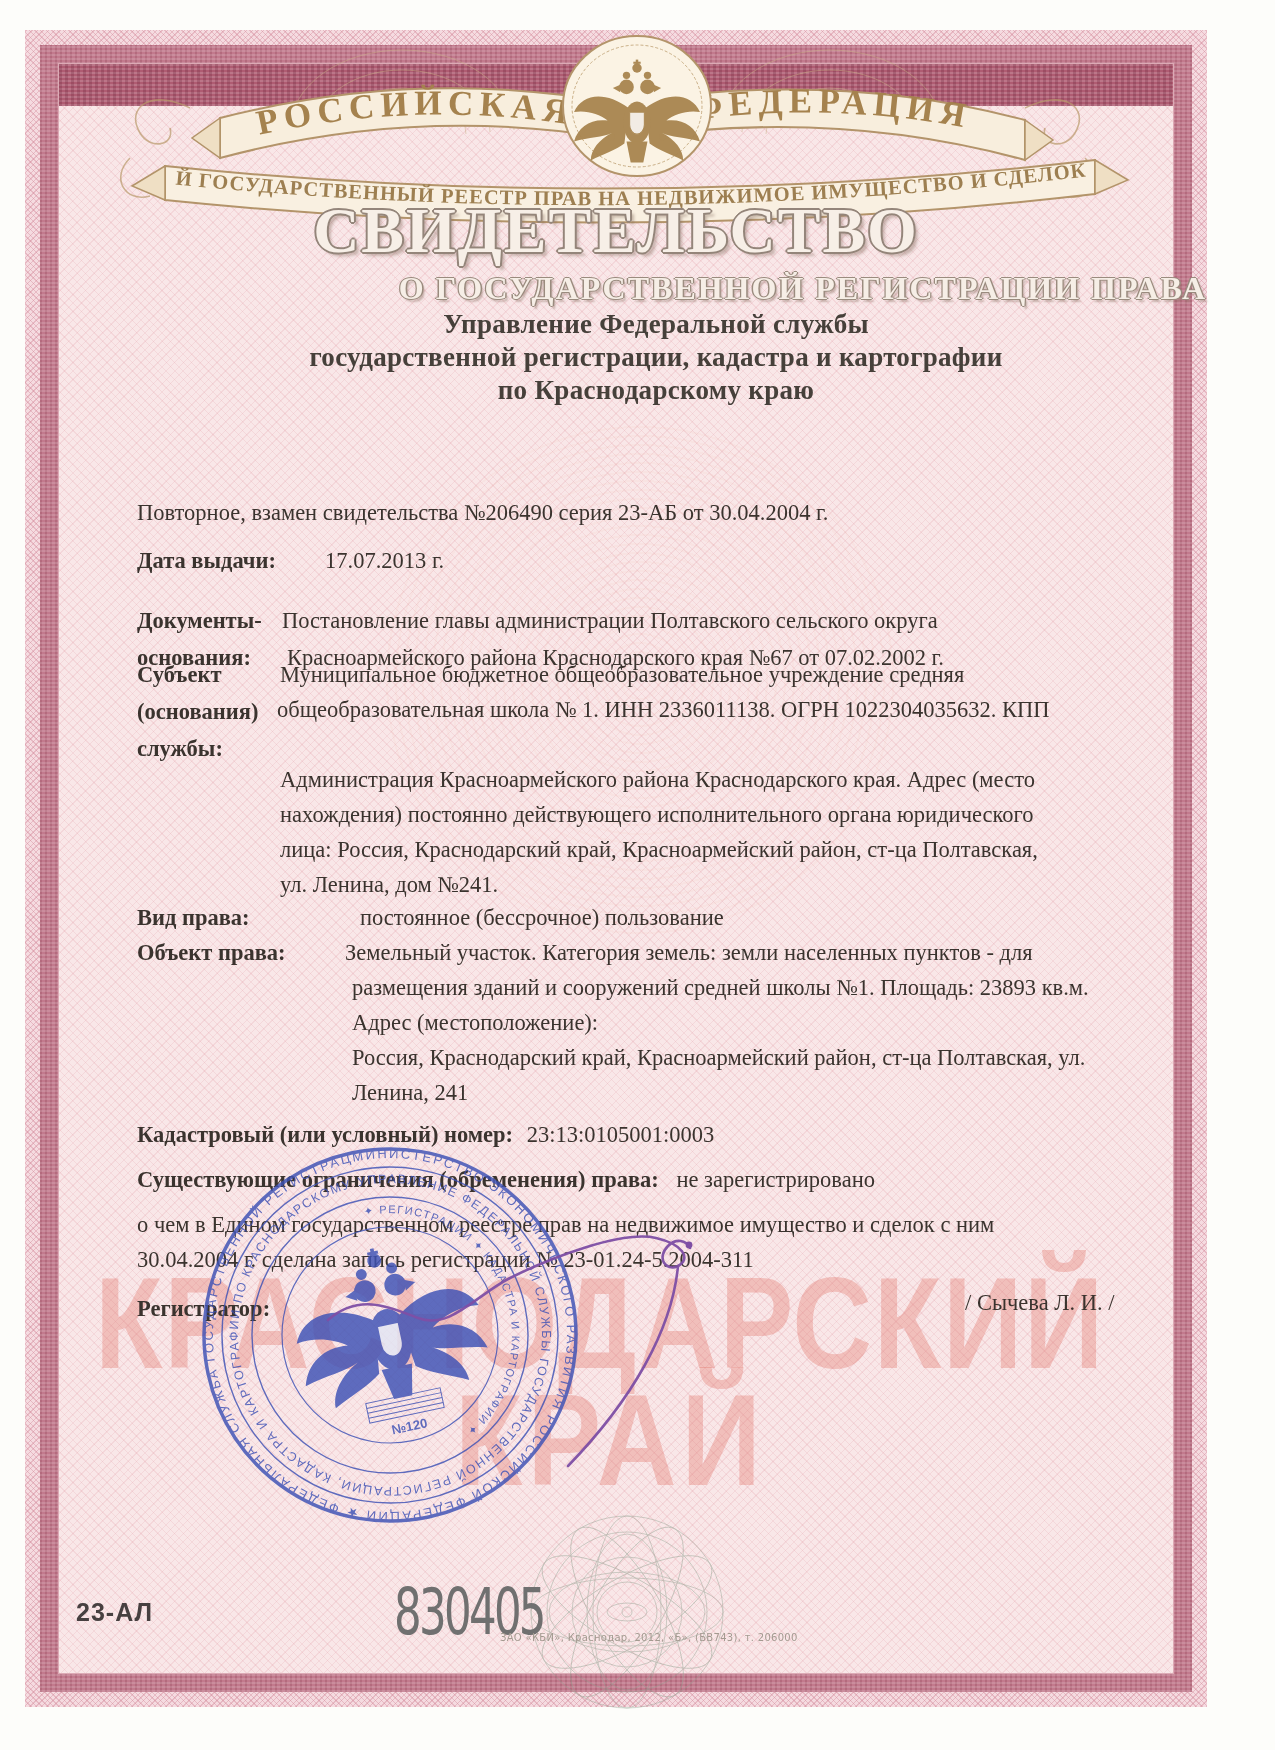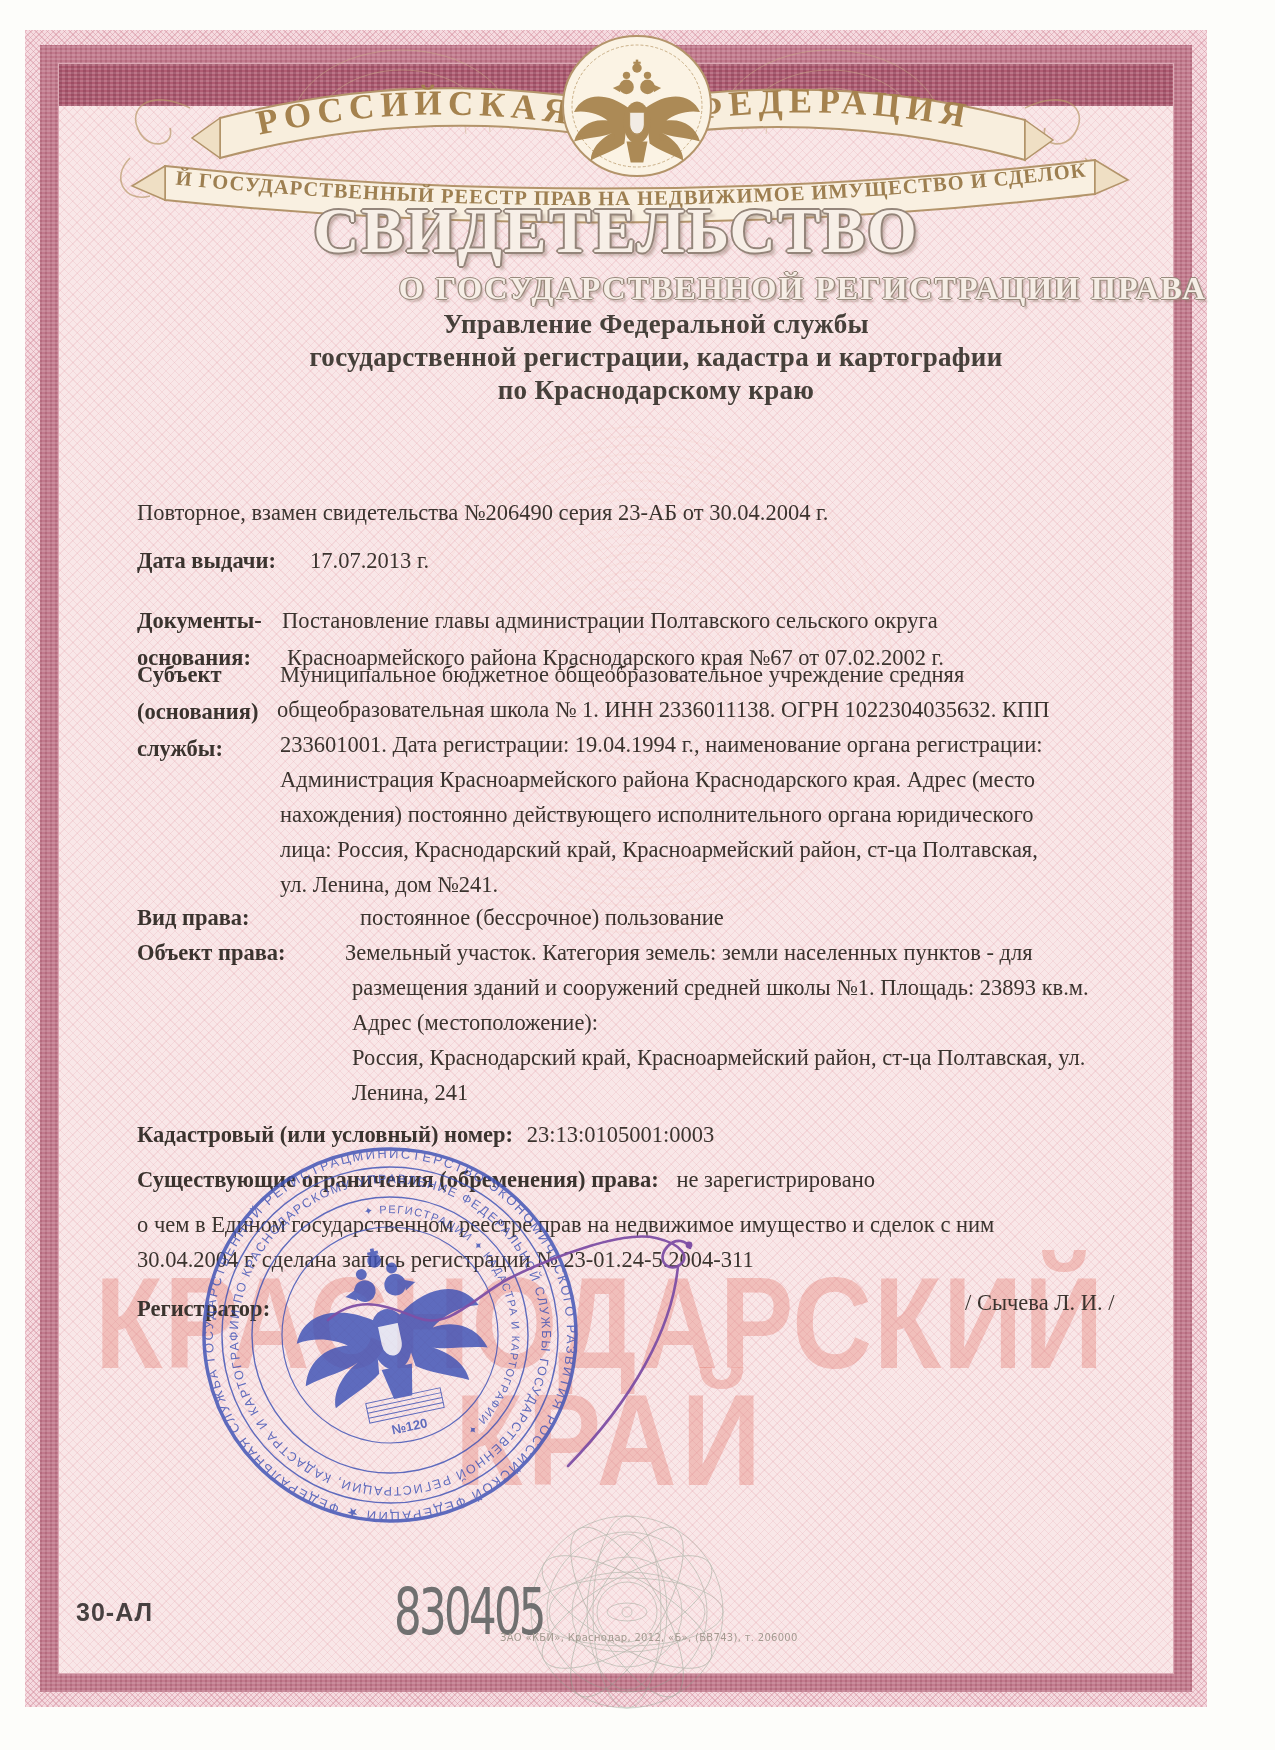--- a/index.html
+++ b/index.html
@@ -184,33 +184,32 @@
   <div class="subtitle">О ГОСУДАРСТВЕННОЙ РЕГИСТРАЦИИ ПРАВА</div>
   <div class="authority">
     <div>Управление Федеральной службы</div>
     <div>государственной регистрации, кадастра и картографии</div>
     <div>по Краснодарскому краю</div>
   </div>
 
   <div class="t" style="left:137px;top:500px;">Повторное, взамен свидетельства №206490 серия 23-АБ от 30.04.2004 г.</div>
 
   <div class="t b" style="left:137px;top:548px;">Дата выдачи:</div>
-  <div class="t" style="left:310px;top:548px;">17.07.2013 г.</div>
+  <div class="t" style="left:325px;top:548px;">17.07.2013 г.</div>
 
   <div class="t b" style="left:137px;top:608px;">Документы-</div>
   <div class="t b" style="left:137px;top:645px;">основания:</div>
   <div class="t" style="left:282px;top:608px;">Постановление главы администрации Полтавского сельского округа</div>
   <div class="t" style="left:287px;top:645px;">Красноармейского района Краснодарского края №67 от 07.02.2002 г.</div>
 
   <div class="t b" style="left:137px;top:662px;margin-top:0;">Субъект</div>
   <div class="t b" style="left:137px;top:699px;">(основания)</div>
   <div class="t b" style="left:137px;top:736px;">службы:</div>
   <div class="t" style="left:280px;top:662px;">Муниципальное бюджетное общеобразовательное учреждение средняя</div>
   <div class="t" style="left:277px;top:697px;">общеобразовательная школа № 1. ИНН 2336011138. ОГРН 1022304035632. КПП</div>
-  <div class="t" style="left:280px;top:732px;">233601001. Дата регистрации: 19.04.1994 г., наименование органа регистрации:</div>
   <div class="t" style="left:280px;top:767px;">Администрация Красноармейского района Краснодарского края. Адрес (место</div>
   <div class="t" style="left:280px;top:802px;">нахождения) постоянно действующего исполнительного органа юридического</div>
   <div class="t" style="left:280px;top:837px;">лица: Россия, Краснодарский край, Красноармейский район, ст-ца Полтавская,</div>
   <div class="t" style="left:280px;top:872px;">ул. Ленина, дом №241.</div>
 
   <div class="t b" style="left:137px;top:905px;">Вид права:</div>
   <div class="t" style="left:360px;top:905px;">постоянное (бессрочное) пользование</div>
 
   <div class="t b" style="left:137px;top:940px;">Объект права:</div>
   <div class="t" style="left:345px;top:940px;">Земельный участок. Категория земель: земли населенных пунктов - для</div>
@@ -267,17 +266,17 @@
   </svg>
 
   <svg class="abs" style="left:300px;top:1200px;z-index:6;" width="420" height="290" viewBox="0 0 420 290">
     <g stroke="#7e4fa5" stroke-width="2.6" fill="none" opacity=".95" stroke-linecap="round">
       <path d="M 28,120 C 60,92 92,108 118,118 C 150,130 175,96 210,78 C 250,58 322,30 356,38 C 382,44 392,58 378,66 C 366,72 356,58 368,46 C 376,38 386,40 390,48"></path>
       <path d="M 378,66 C 372,130 332,200 268,266"></path>
     </g>
     <circle cx="389" cy="45" r="3.4" fill="#7e4fa5"></circle>
   </svg>
 
-  <div class="series">30-АЛ</div>
+  <div class="series">23-АЛ</div>
   <div class="blank-number">830405</div>
   <div class="print-note">ЗАО «КБИ», Краснодар, 2012, «Б», (БВ743), т. 206000</div>
 
 </div>
 
 </body></html>

